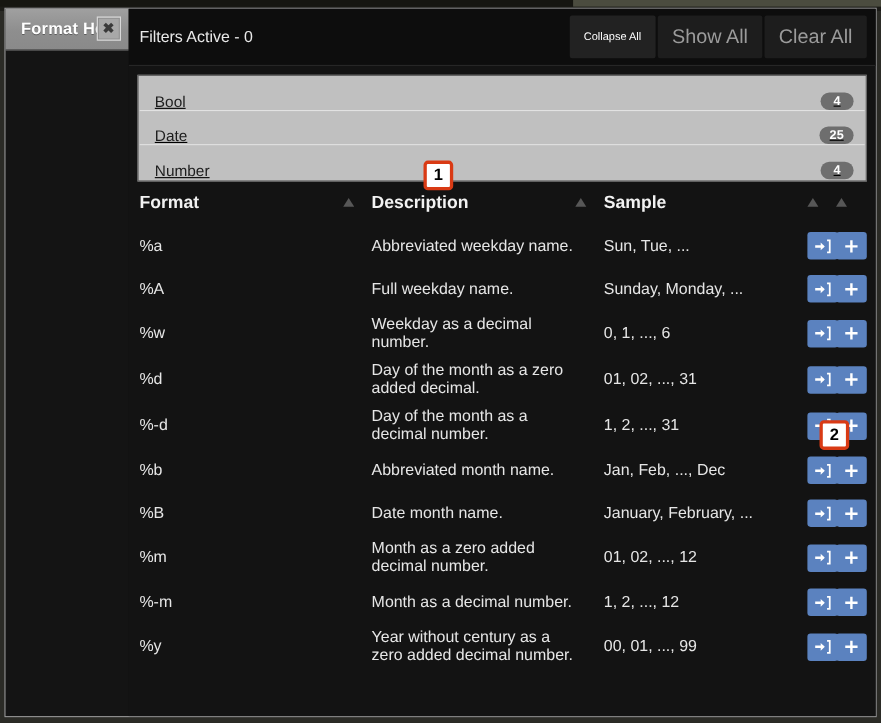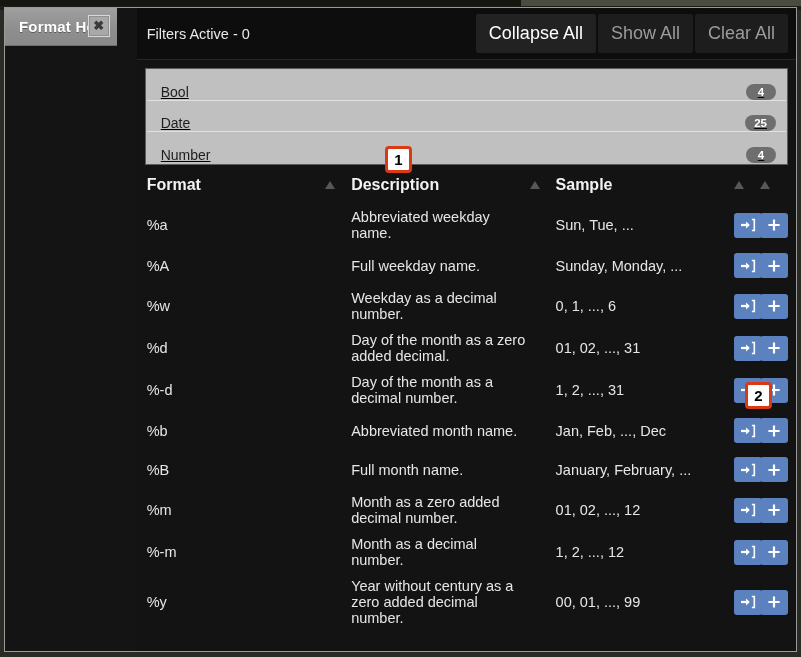--- a/index.html
+++ b/index.html
@@ -80,21 +80,20 @@
     cursor: pointer;
     box-sizing: border-box;
   }
 
   .modal-body {
     flex: 1;
     background: #131313;
     padding: 0;
     position: relative;
     overflow: hidden;
-    margin-left: 20px;
   }
 
   
   .filter-bar {
     height: 52px;
     display: flex;
     align-items: center;
     padding: 0 8px 0 10px;
     box-sizing: border-box;
     background: #0d0d0d;
@@ -113,21 +112,21 @@
     font-size: 18px;
     font-family: "Liberation Sans", sans-serif;
     padding: 9px 13px;
     margin-left: 2px;
     cursor: pointer;
     border-radius: 2px;
   }
   .filter-btn.primary {
     color: #ffffff;
     background: #222222;
-    font-size: 18px;
+    font-size: 10px;
   }
 
   
   .accordion-wrap {
     margin: 8px 8px 0 8px;
     border: 1px solid #5b5b5b;
     background: #c0c0c0;
     padding: 1px;
   }
   .accordion {
@@ -416,21 +415,21 @@
                   </button></td>
                 <td class="c-btn"><button class="act-btn">
                     <svg width="14" height="14" viewBox="0 0 14 14" aria-hidden="true">
                       <path d="M7 1.4 L7 12.6 M1.4 7 L12.6 7" stroke="#ffffff" stroke-width="2.2" fill="none"></path>
                     </svg>
                   </button></td>
               </tr>
               <tr>
                 <td class="c-format">%B</td>
                 <td></td>
-                <td class="c-desc">Full month name.</td>
+                <td class="c-desc">Date month name.</td>
                 <td></td>
                 <td class="c-sample">January, February, ...</td>
                 <td class="c-btn"><button class="act-btn">
                     <svg width="15" height="14" viewBox="0 0 16 14" aria-hidden="true">
                       <path d="M0 7 L8 7" stroke="#ffffff" stroke-width="2.4" fill="none"></path>
                       <path d="M5.4 3.2 L9.4 7 L5.4 10.8 Z" fill="#ffffff"></path>
                       <path d="M11.6 1.2 L14.2 1.2 L14.2 12.8 L11.6 12.8" stroke="#ffffff" stroke-width="1.7" fill="none"></path>
                     </svg>
                   </button></td>
                 <td class="c-btn"><button class="act-btn">

